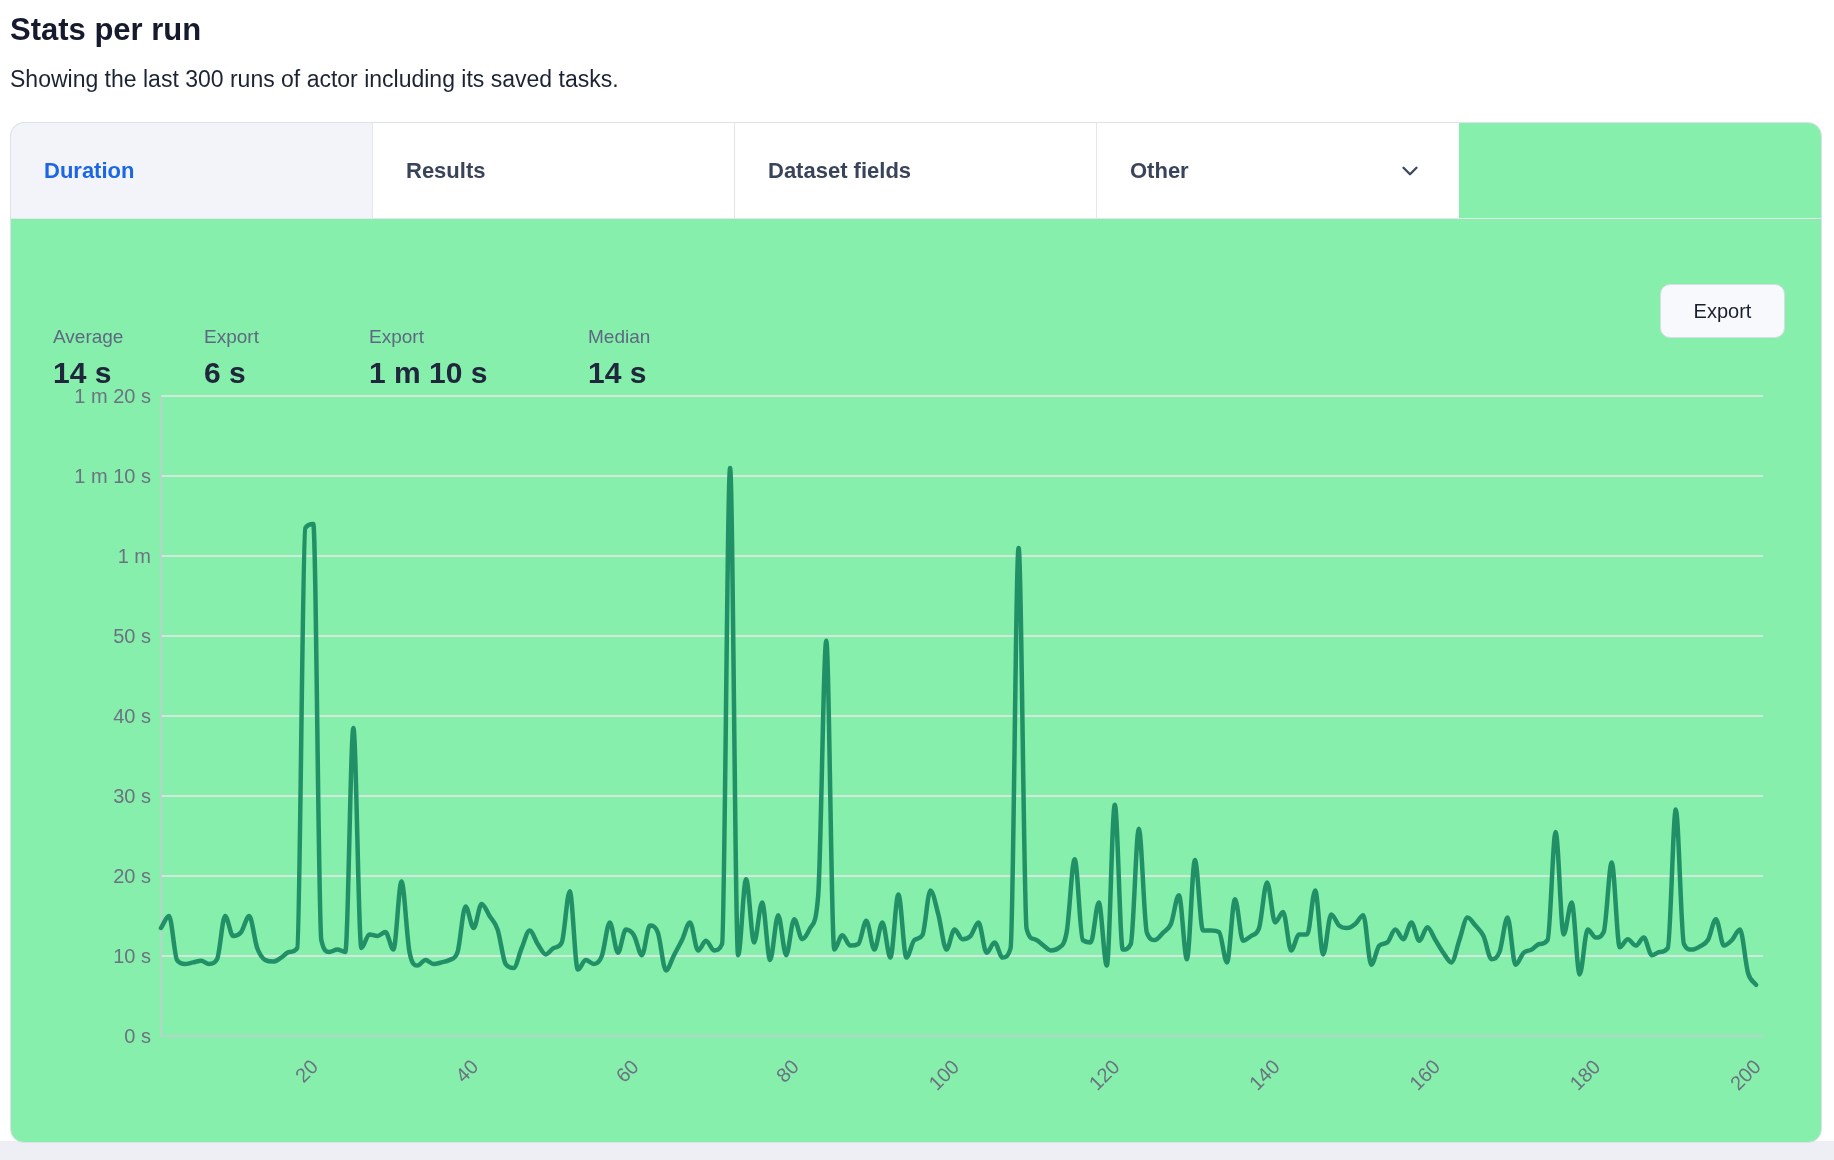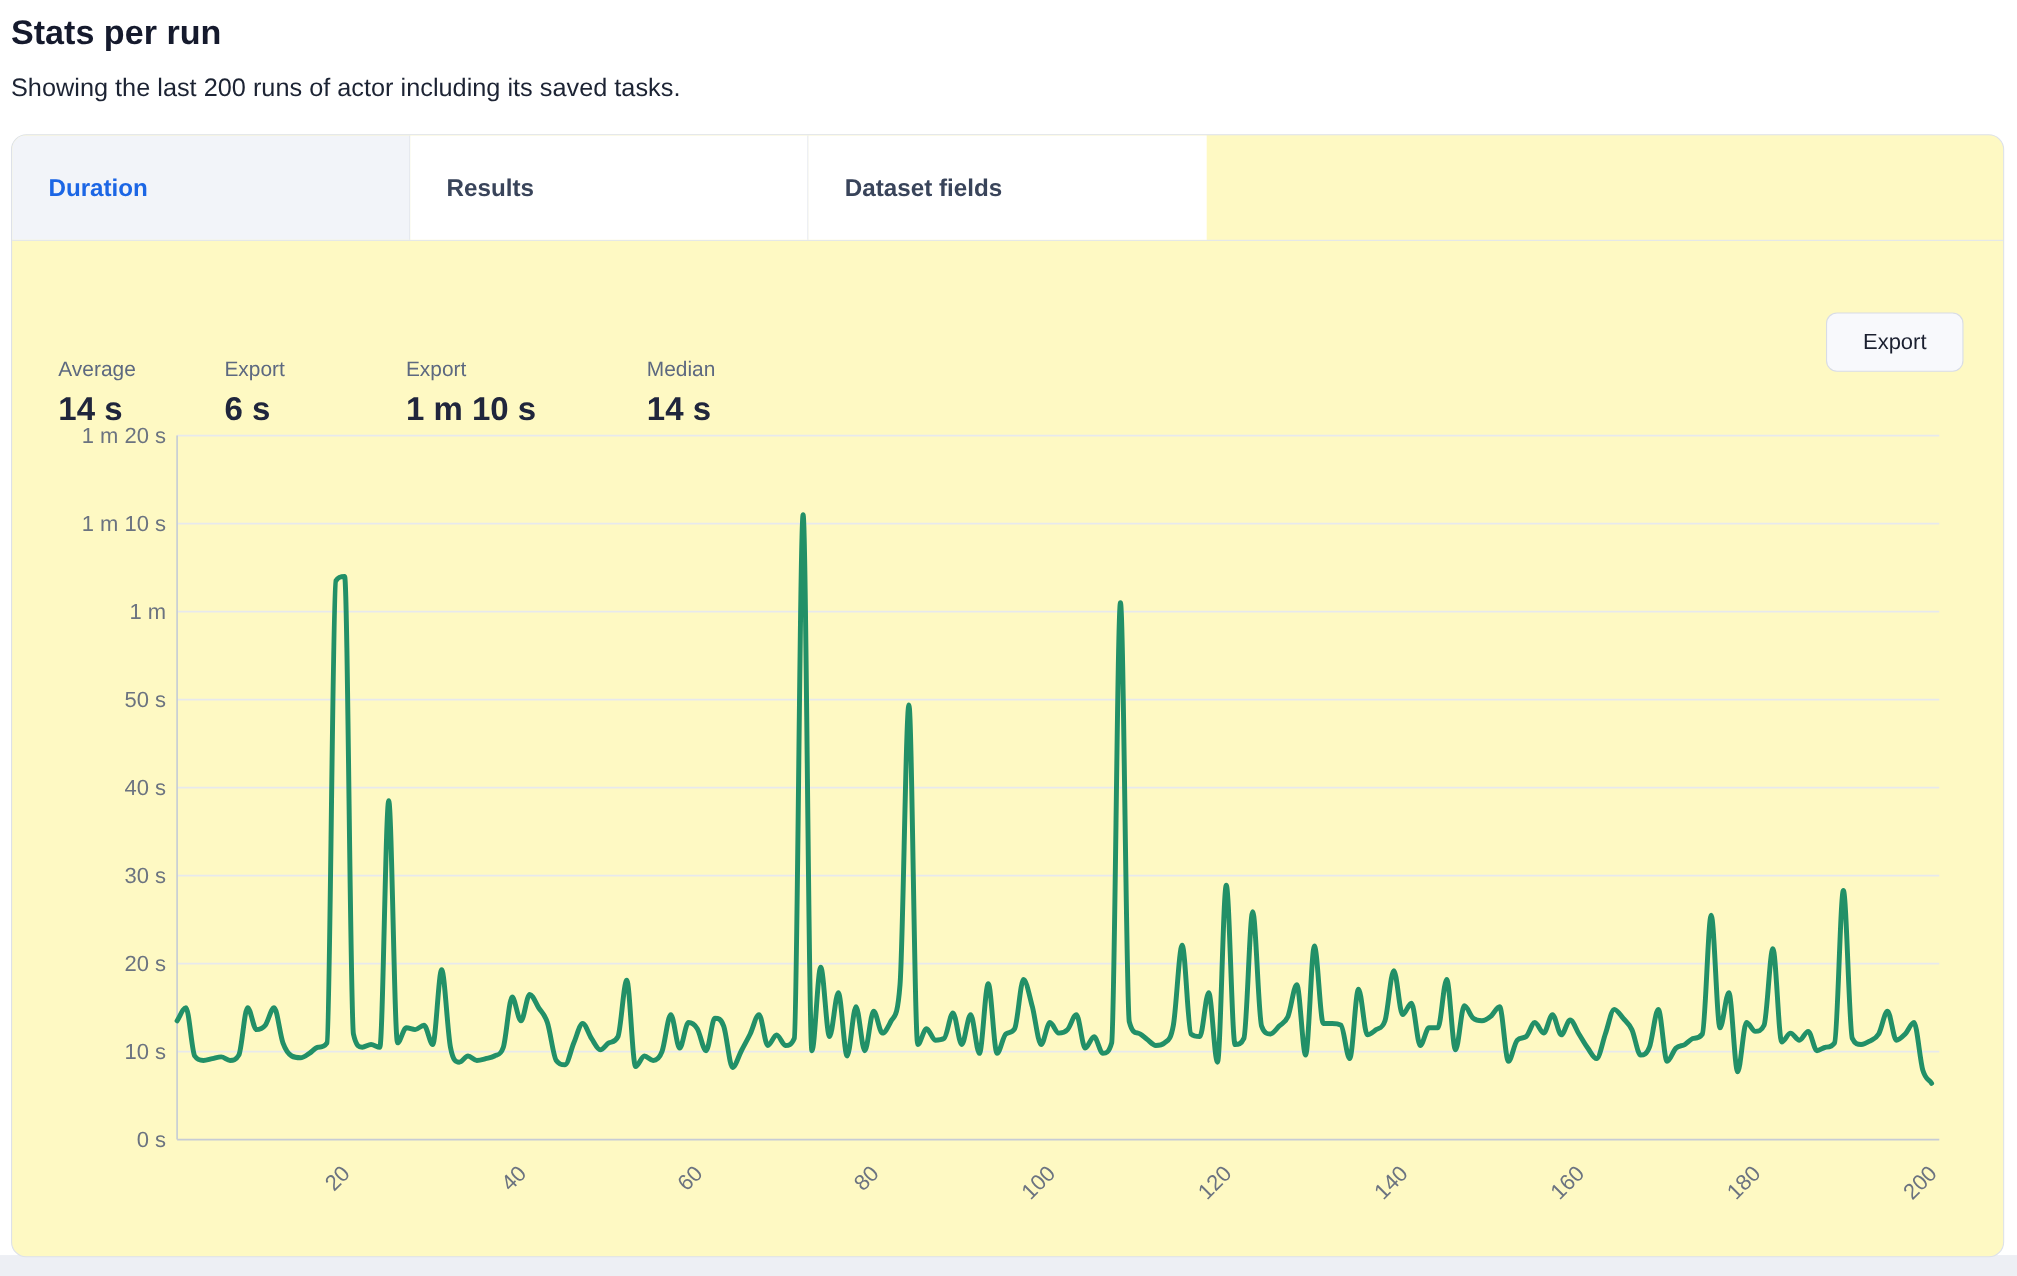--- a/index.html
+++ b/index.html
@@ -9,21 +9,21 @@
 
   .page-title { position:absolute; left:10px; top:12px; font-size:31px; font-weight:700; color:#151a2d; }
   .page-subtitle { position:absolute; left:10px; top:66px; font-size:23px; color:#1c2333; }
 
   .btn { display:flex; align-items:center; justify-content:center;
          background:#f8f9fc; border:1px solid #d8dce6; border-radius:12px;
          color:#1b2030; cursor:pointer; }
   .add-home-btn { position:absolute; left:1617px; top:45px; width:201px; height:63px; font-size:23px; font-weight:500; }
 
   .card { position:absolute; left:10px; top:122px; width:1812px; height:1021px;
-          background:#fef9c3; border:1px solid #dde1e9; border-radius:14px; z-index:1; overflow:hidden; }
+          background:#86efac; border:1px solid #dde1e9; border-radius:14px; z-index:1; overflow:hidden; }
 
   .tabs { display:grid; grid-template-columns:repeat(5,1fr); height:96px; border-bottom:1px solid #e3e6ed; }
   .tab { display:flex; align-items:center; justify-content:space-between;
          padding:0 36px 0 33px; border-right:1px solid #e3e6ed;
          font-size:22px; font-weight:700; color:#39445a; cursor:pointer; background:#ffffff; }
   .tab:last-child { border-right:none; }
   .tab.active { background:#f2f4f9; color:#1c66e5; }
   .chevron { width:26px; height:26px; flex:0 0 auto; }
 
   .stat { position:absolute; }
@@ -41,34 +41,40 @@
   .chart-svg text { font-family:"Liberation Sans", sans-serif; }
 
   .bottom-strip { position:absolute; left:0; top:1141px; width:1834px; height:19px; background:#edeff4; z-index:0; }
 </style>
 </head>
 <body>
 
 <div class="page">
 
   <div class="page-title">Stats per run</div>
-  <div class="page-subtitle">Showing the last 200 runs of actor including its saved tasks.</div>
+  <div class="page-subtitle">Showing the last 300 runs of actor including its saved tasks.</div>
 
 
   <div class="card">
 
     <div class="tabs">
       <div class="tab active">
         <span>Duration</span>
       </div>
       <div class="tab">
         <span>Results</span>
       </div>
       <div class="tab">
         <span>Dataset fields</span>
+      </div>
+      <div class="tab">
+        <span>Other</span>
+        <svg class="chevron" viewBox="0 0 24 24">
+          <polyline points="6,9 12,15 18,9" fill="none" stroke="#3e4a60" stroke-width="2.2" stroke-linecap="round" stroke-linejoin="round"></polyline>
+        </svg>
       </div>
     </div>
 
     <div class="stat stat-average">
       <div class="stat-label">Average</div>
       <div class="stat-value">14 s</div>
     </div>
     <div class="stat stat-minimum">
       <div class="stat-label">Export</div>
       <div class="stat-value">6 s</div>

